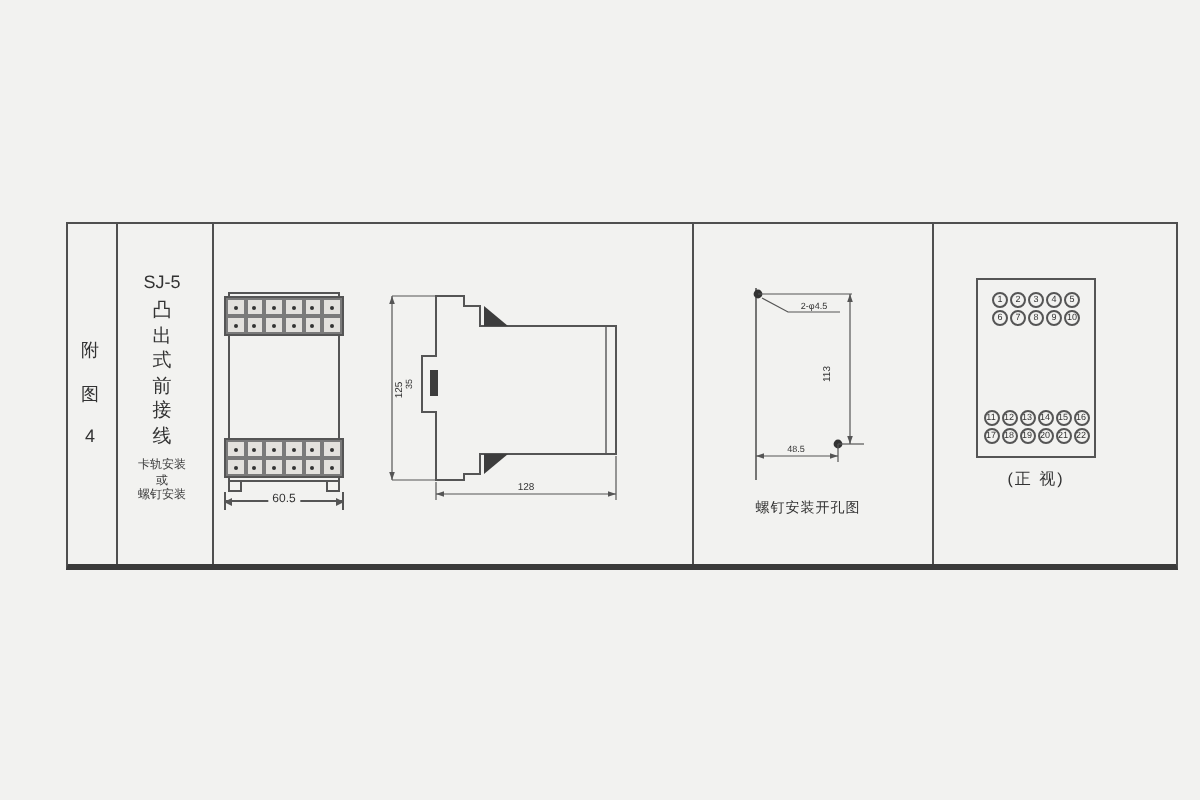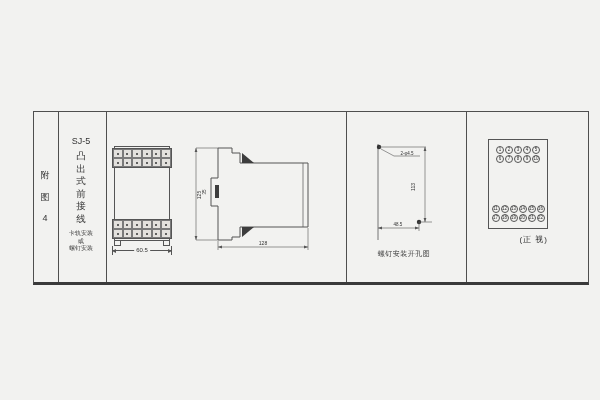--- a/index.html
+++ b/index.html
@@ -46,21 +46,21 @@
   
   .caption{position:absolute;text-align:center;font-size:7px;color:#333;letter-spacing:0.5px;}
 
   
   .tpanel{position:absolute;left:488px;top:139px;width:60px;height:90px;border:1px solid #555;
           box-sizing:border-box;display:flex;flex-direction:column;justify-content:space-between;
           padding:5px 2px;}
   .trow{display:flex;justify-content:center;gap:1px;margin:1px 0;}
   .tcircle{width:8px;height:8px;border:1px solid #555;border-radius:50%;box-sizing:border-box;
            font-size:4.5px;line-height:6px;text-align:center;color:#333;}
-  .tcaption{position:absolute;left:488px;top:234px;width:60px;text-align:right;
+  .tcaption{position:absolute;left:488px;top:234px;width:60px;text-align:center;
             font-size:8px;letter-spacing:1px;}
   svg text{fill:#333;font-family:"Liberation Sans",sans-serif;}
 </style>
 </head>
 <body>
 
 <div class="page">
 
   <div class="frame">
     <div class="vdiv" style="left:24px"></div>

